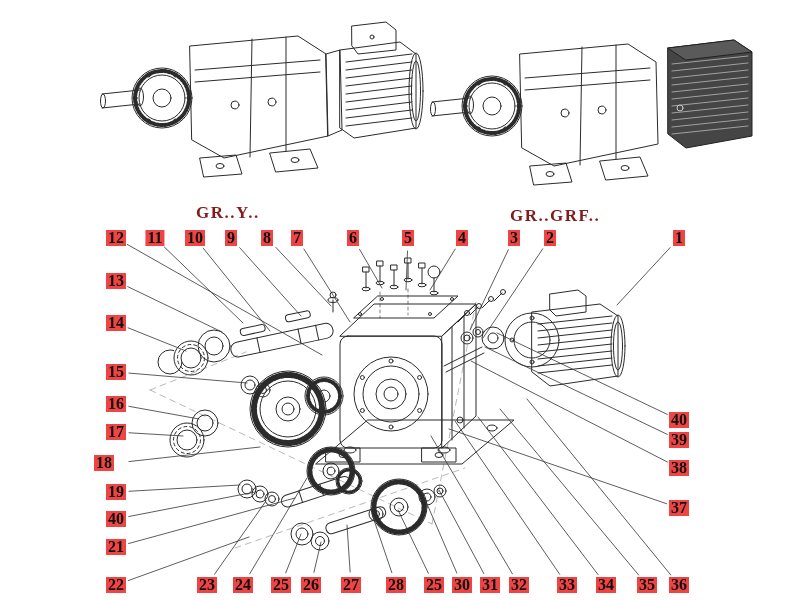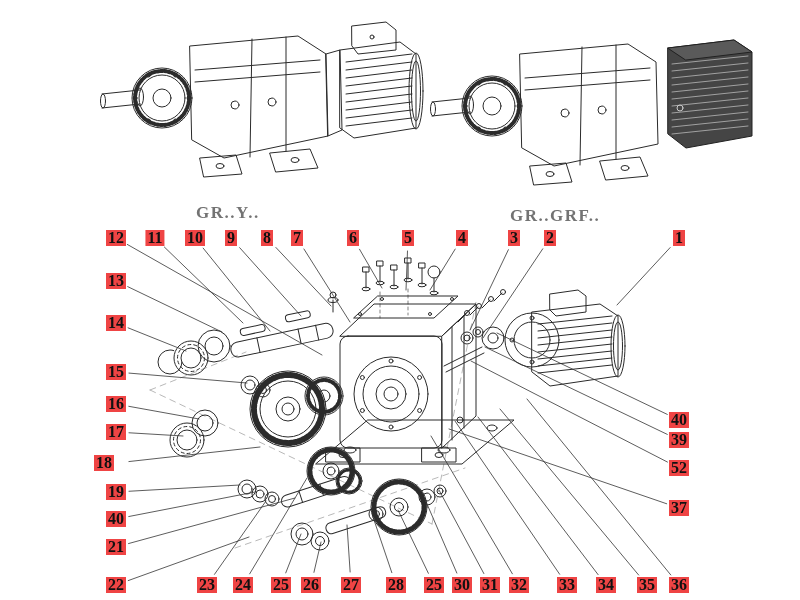--- a/index.html
+++ b/index.html
@@ -3,21 +3,21 @@
 <meta charset="utf-8">
 <style>
   html,body{margin:0;padding:0;background:#fff;}
   .stage{
     position:relative;width:800px;height:600px;background:#ffffff;
     font-family:"Liberation Serif",serif;overflow:hidden;
   }
   .stage svg{position:absolute;left:0;top:0;}
   .variant-label{
     position:absolute;font-weight:700;font-size:17px;letter-spacing:1.5px;
-    color:#737373;white-space:nowrap;
+    color:#7f1d1d;white-space:nowrap;
   }
   .callout{
     position:absolute;transform:translate(-50%,-50%);
     font-size:16px;font-weight:600;color:#111;line-height:1;
     background:#ef4444;padding:0 2px;
   }
 </style>
 </head>
 <body>
 
@@ -439,17 +439,17 @@
       <div class="callout" style="left: 396px; top: 585px;">28</div>
       <div class="callout" style="left: 434px; top: 585px;">25</div>
       <div class="callout" style="left: 462px; top: 585px;">30</div>
       <div class="callout" style="left: 490px; top: 585px;">31</div>
       <div class="callout" style="left: 519px; top: 585px;">32</div>
       <div class="callout" style="left: 567px; top: 585px;">33</div>
       <div class="callout" style="left: 606px; top: 585px;">34</div>
       <div class="callout" style="left: 647px; top: 585px;">35</div>
       <div class="callout" style="left: 679px; top: 585px;">36</div>
       <div class="callout" style="left: 679px; top: 508px;">37</div>
-      <div class="callout" style="left: 679px; top: 468px;">52</div>
+      <div class="callout" style="left: 679px; top: 468px;">38</div>
       <div class="callout" style="left: 679px; top: 440px;">39</div>
       <div class="callout" style="left: 679px; top: 420px;">40</div>
     </div>
 </div>
 
 </body></html>

